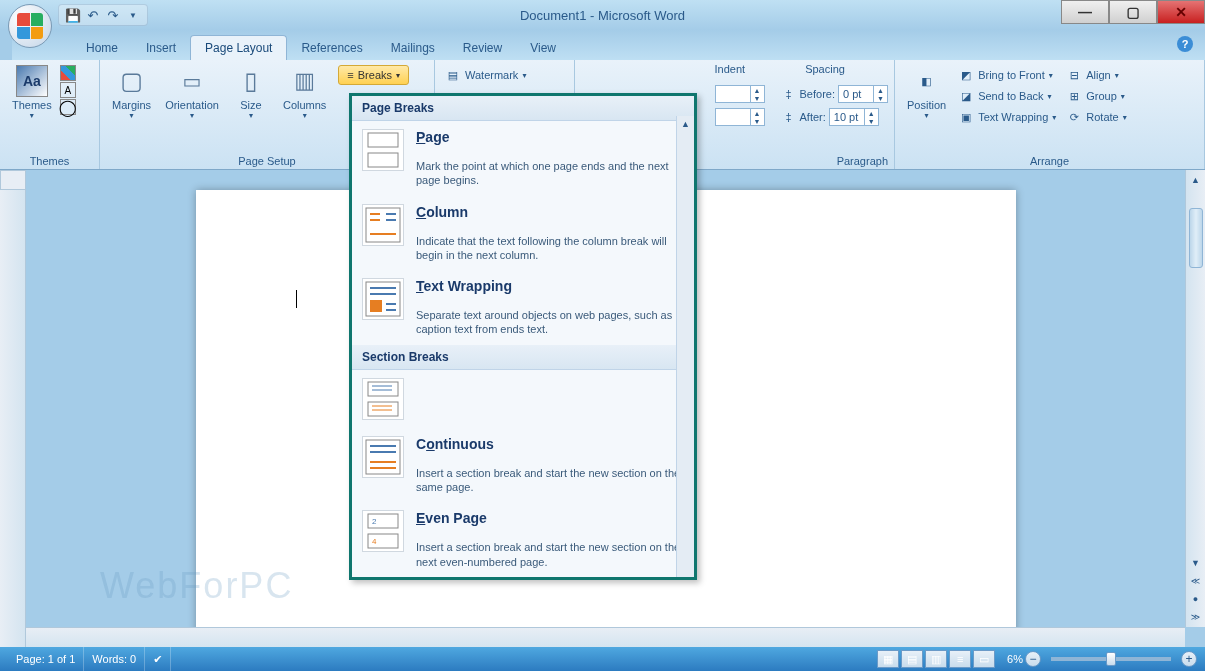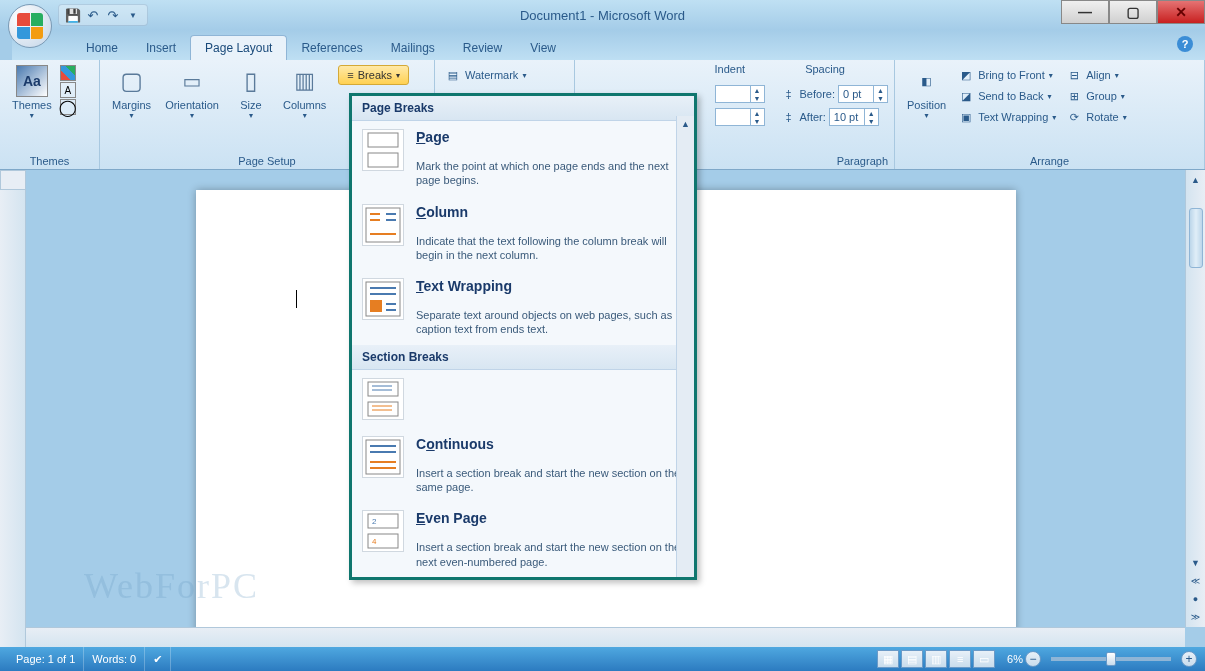--- a/index.html
+++ b/index.html
@@ -73,21 +73,21 @@
 
 
 .statusbar { position: absolute; bottom: 0; left: 0; right: 0; height: 24px; background: linear-gradient(#4fa8e0, #2c7bc0); display: flex; align-items: center; padding: 0 8px; font-size: 11px; color: #fff; }
 .status-item { padding: 0 8px; border-right:1px solid rgba(255,255,255,0.25); height:100%; display:flex; align-items:center;}
 .status-right { margin-left:auto; display:flex; align-items:center; gap:2px;}
 .view-btn { width:22px; height:18px; background:linear-gradient(#e8f0f8,#c8dcec); border:1px solid #6a9ac8; display:flex; align-items:center; justify-content:center; cursor:pointer;}
 .zoom-slider { width:120px; height:4px; background:#8fb5d6; margin:0 8px; position:relative;}
 .zoom-thumb { width:10px; height:14px; background:linear-gradient(#fff,#c8dcec); border:1px solid #6a9ac8; position:absolute; left:55px; top:-5px; border-radius:2px;}
 .zoom-btn { width:16px; height:16px; border:1px solid #6a9ac8; background:linear-gradient(#e8f0f8,#c8dcec); border-radius:50%; font-size:12px; display:flex; align-items:center; justify-content:center; color:#2a5a8a; cursor:pointer;}
 
-.watermark { position:absolute; left:84px; bottom:40px; font-size:36px; color:rgba(100,150,190,0.25); font-family:Liberation Serif, serif; letter-spacing:2px; pointer-events:none;}
+.watermark { position:absolute; left:100px; bottom:40px; font-size:36px; color:rgba(100,150,190,0.25); font-family:Liberation Sans, sans-serif; letter-spacing:2px; pointer-events:none;}
 .i-margins::before{content:"▢";font-size:24px;color:#5a7a9a;}
 .i-orient::before{content:"▭";font-size:20px;color:#5a7a9a;}
 .i-size::before{content:"▯";font-size:24px;color:#5a7a9a;}
 .i-cols::before{content:"▥";font-size:22px;color:#5a7a9a;}
 </style>
 </head>
 <body>
 
 <div class="titlebar">
   <div class="office-button">

